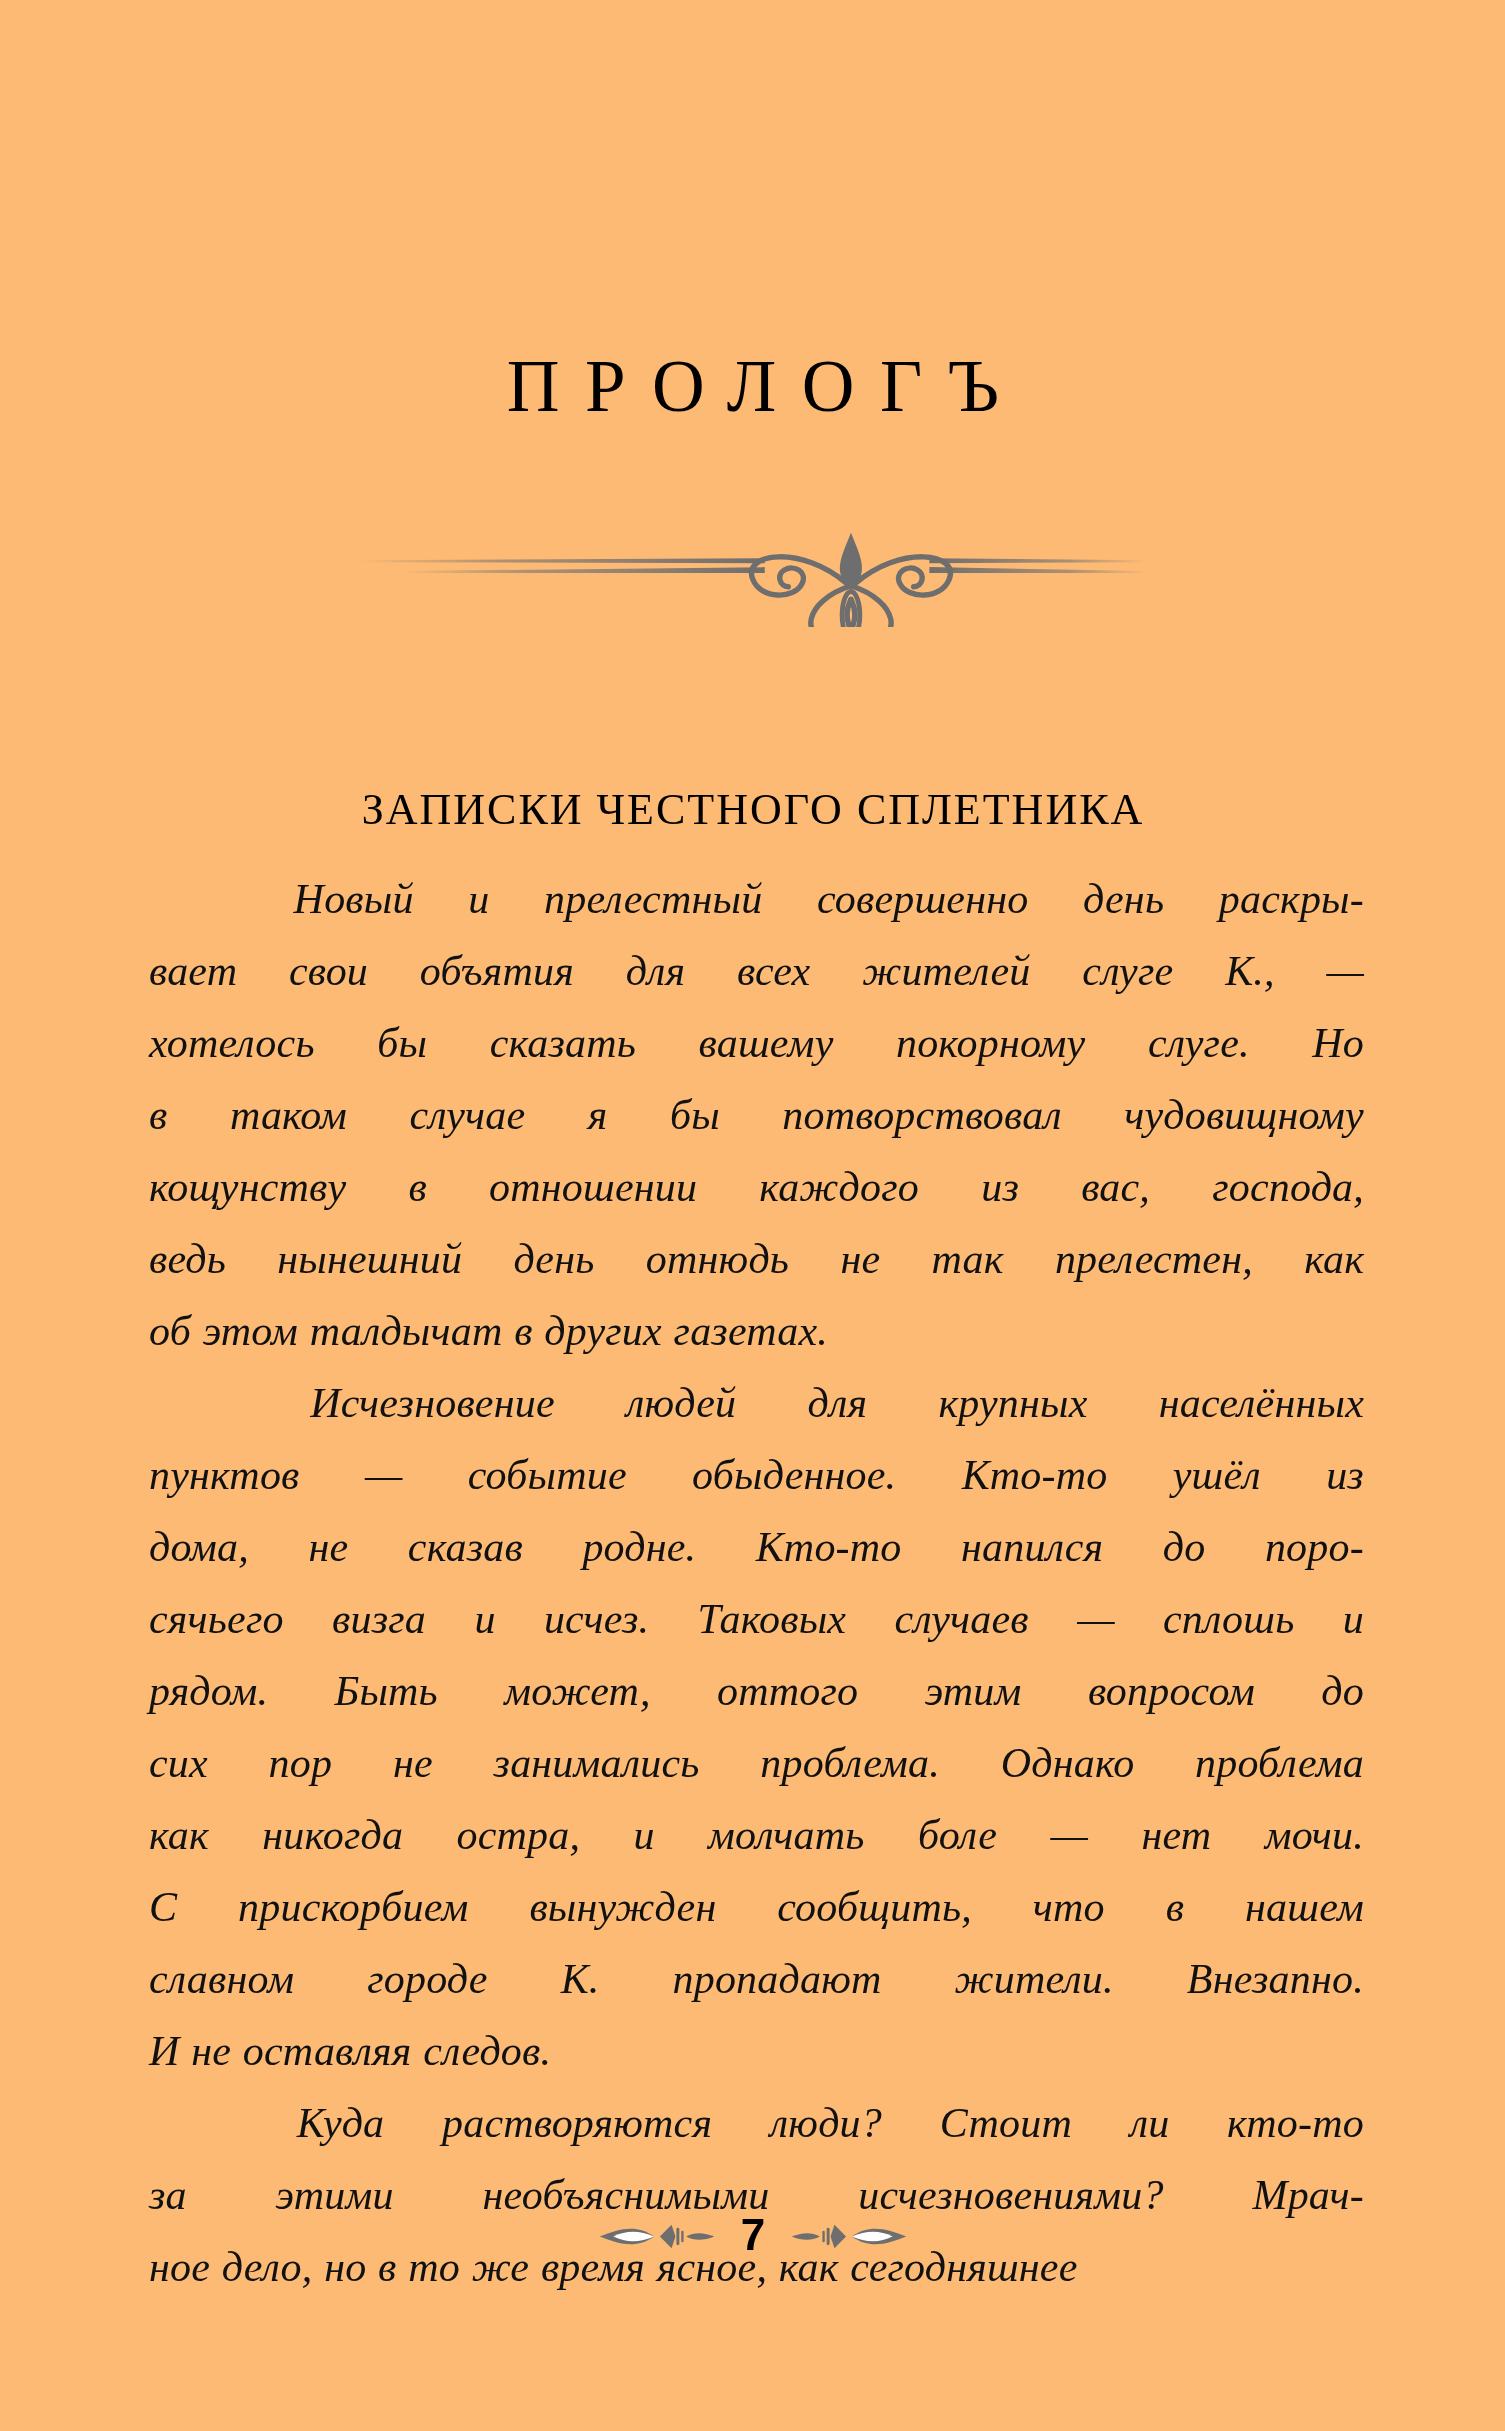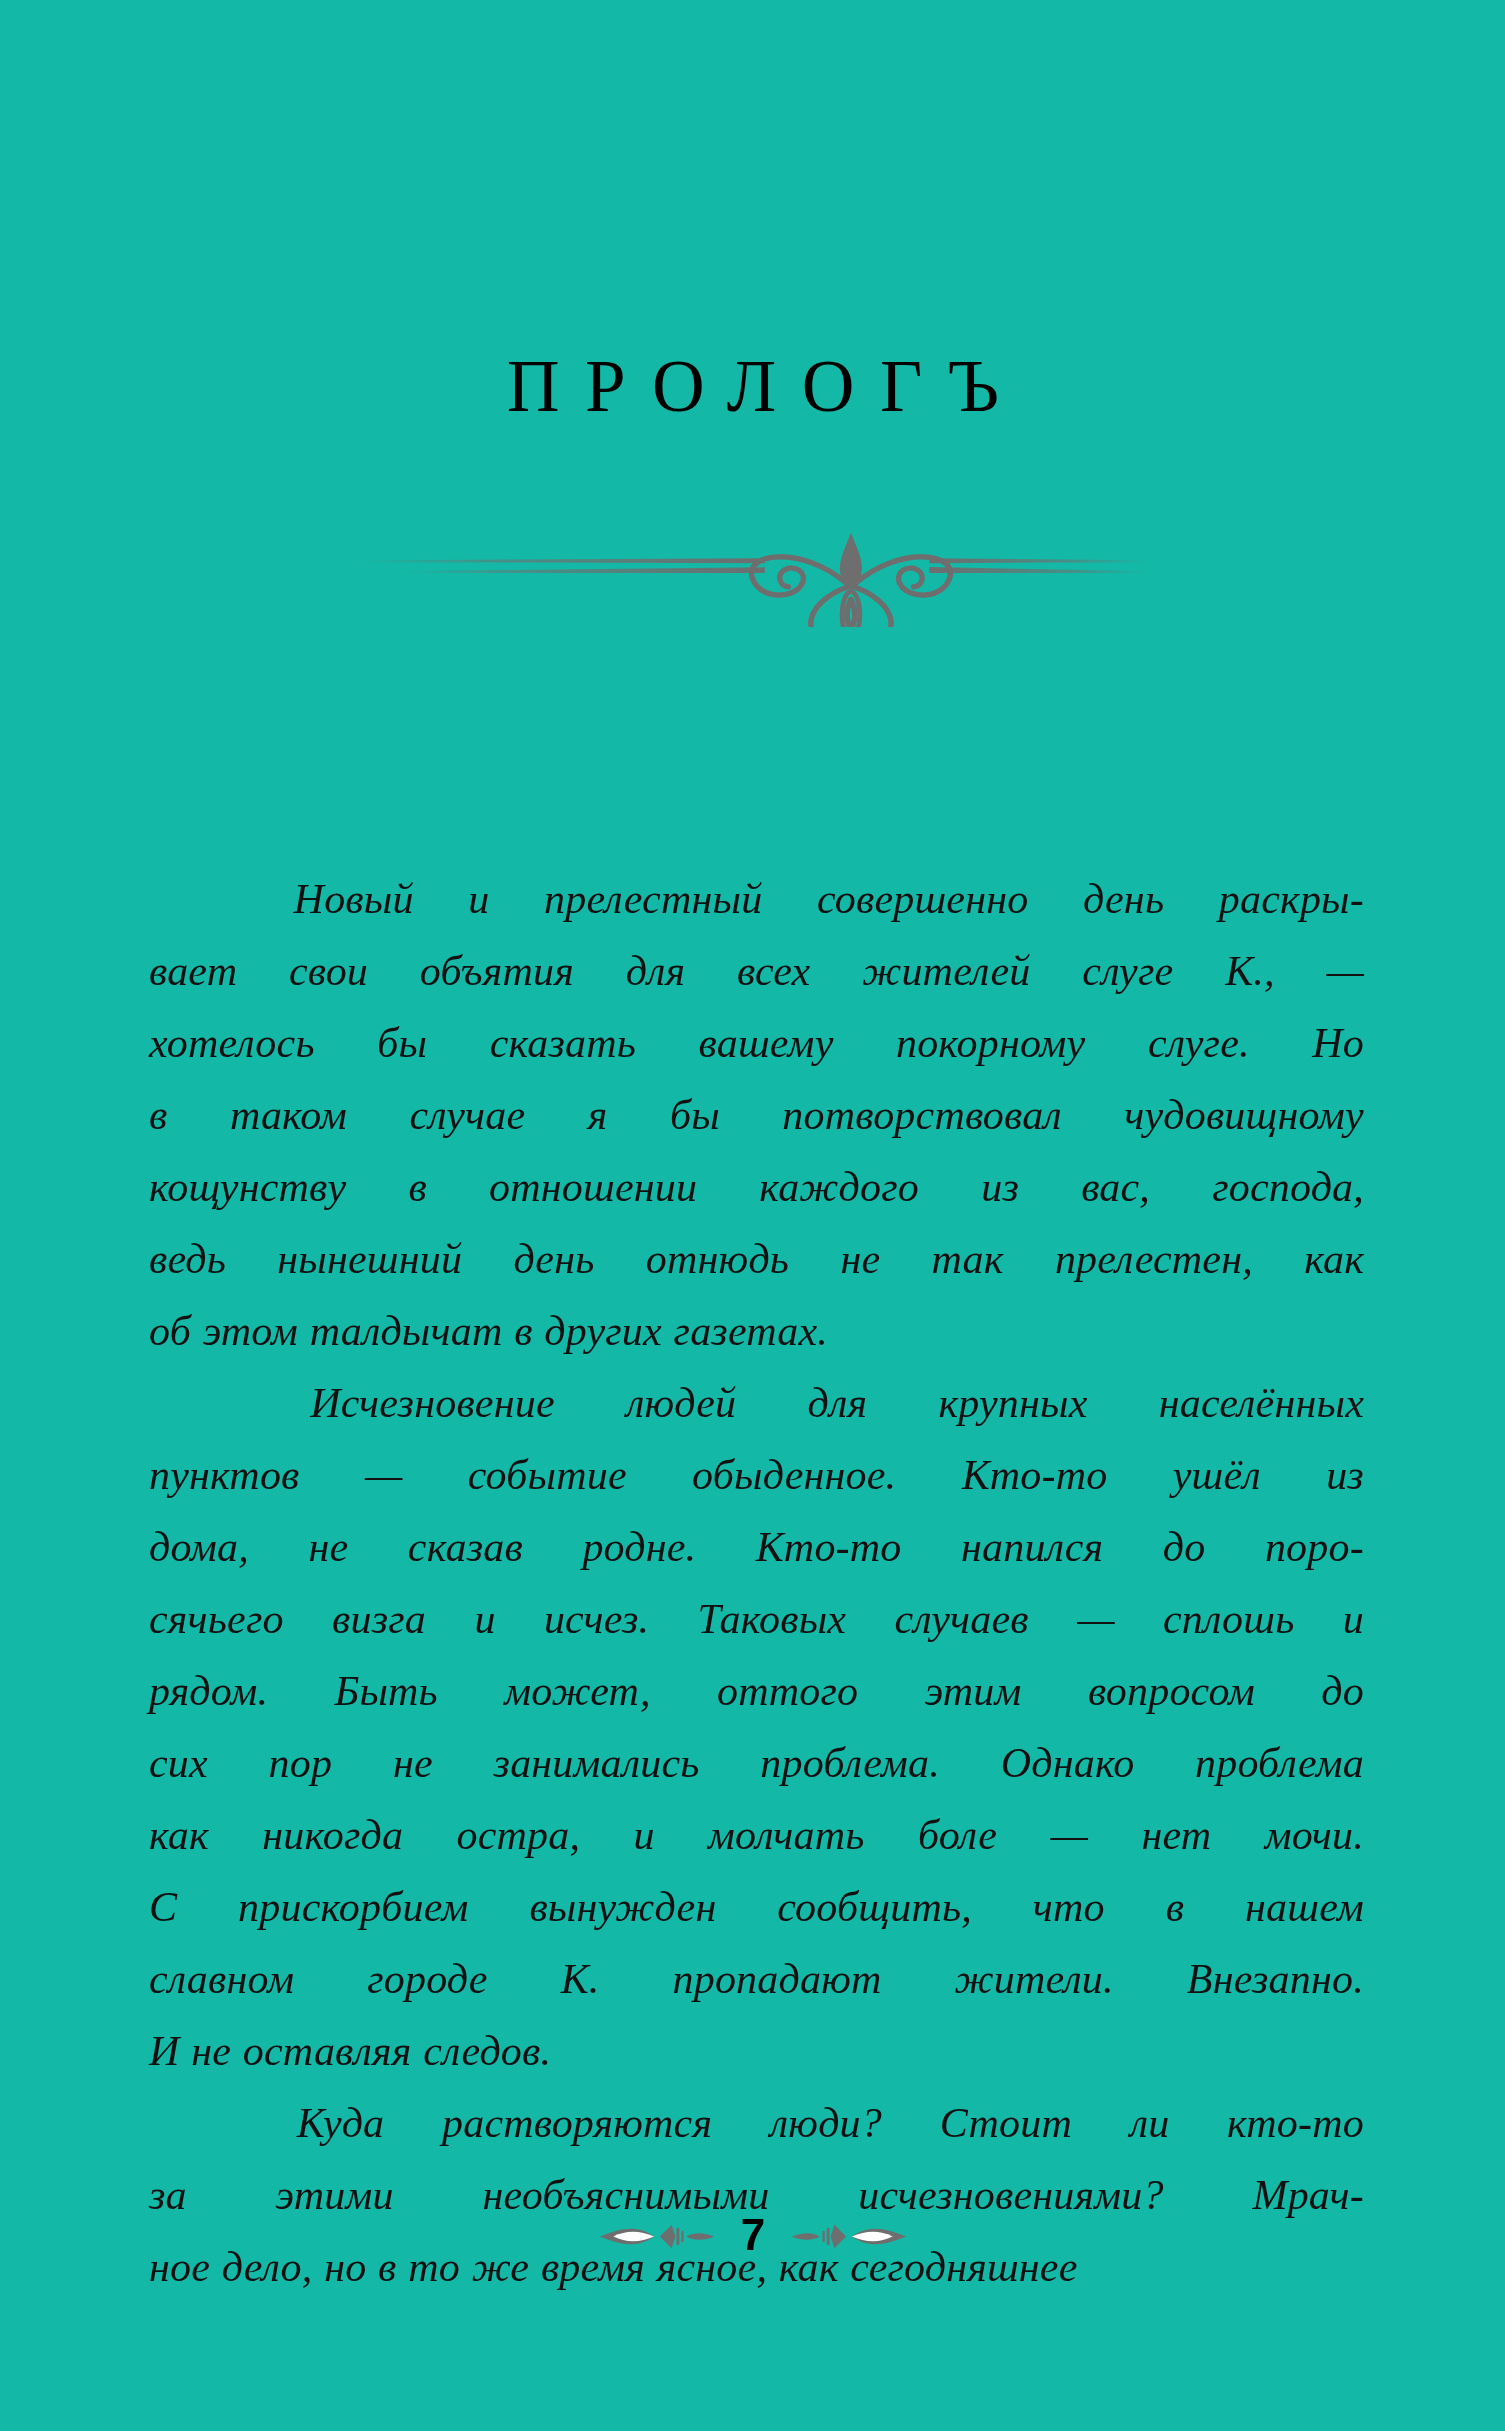--- a/index.html
+++ b/index.html
@@ -13,21 +13,21 @@
     height: 2432px;
     position: relative;
     font-family: "Liberation Serif", "DejaVu Serif", serif;
     color: #0a0a0a;
     overflow: hidden;
   }
 
   .page {
     position: absolute;
     inset: 0;
-    background: #14b8a6;
+    background: #fdba74;
   }
 
   
   .chapter-title {
     position: absolute;
     top: 300px;
     left: 0;
     right: 0;
     text-align: center;
     font-family: "Liberation Serif", "DejaVu Serif", serif;
@@ -158,20 +158,21 @@
 
         <path d="M 520 68 C 570 84 572 124 538 122 C 516 121 512 98 520 82"></path>
       </g>
 
       <path d="M 520 14 C 528 34 534 46 530 58 C 528 66 522 70 520 74 C 518 70 512 66 510 58 C 506 46 512 34 520 14 Z" fill="#6e6e6e"></path>
 
       <ellipse cx="520" cy="98" rx="9" ry="24" fill="none" stroke="#6e6e6e" stroke-width="5"></ellipse>
     </svg>
   </div>
 
+  <h2 class="section-heading">ЗАПИСКИ ЧЕСТНОГО СПЛЕТНИКА</h2>
 
   <div class="body-block" id="body-block">
       <p class="para indent" style="text-indent: 0px;">
         <span class="line just">
           <span style="width: 90px; display: inline-block;"></span>
           <span>Новый</span>
           <span>и</span>
           <span>прелестный</span>
           <span>совершенно</span>
           <span>день</span>

